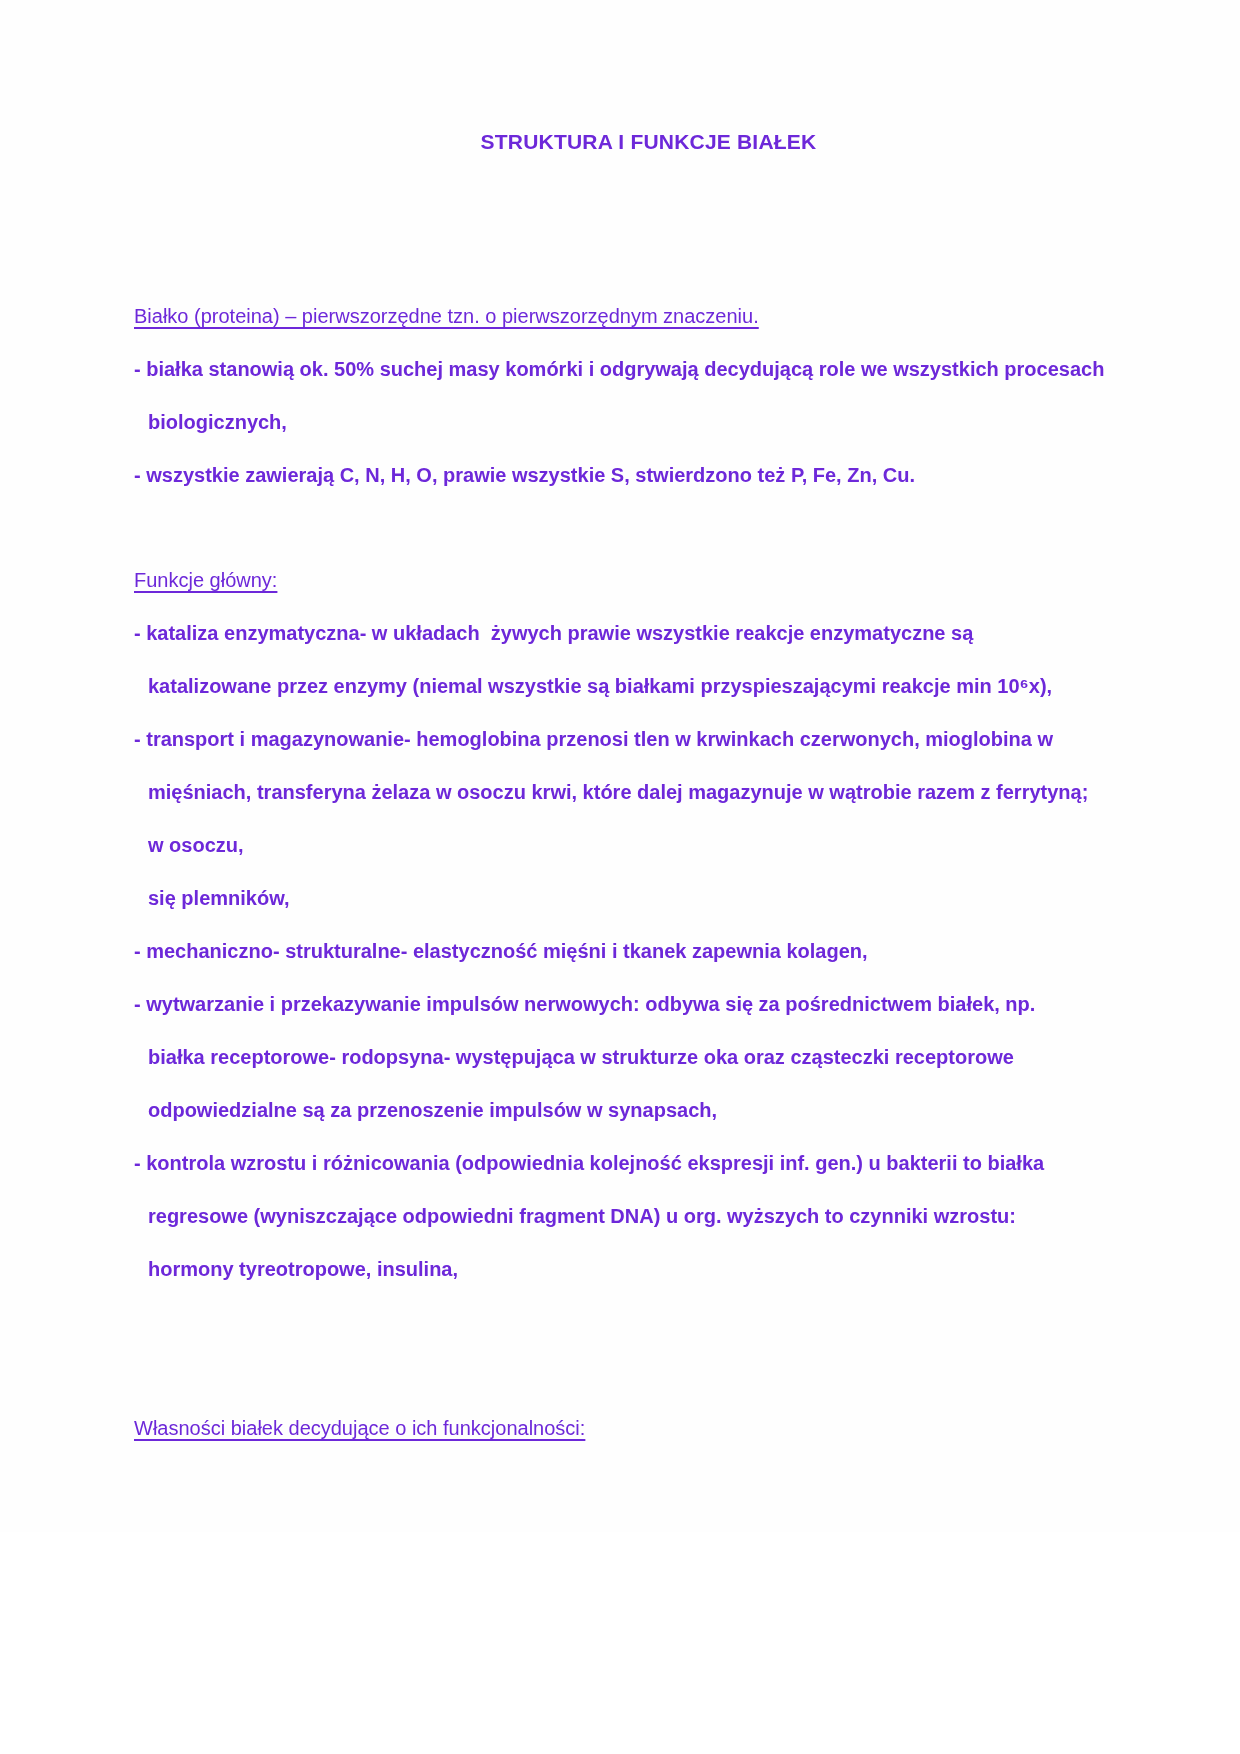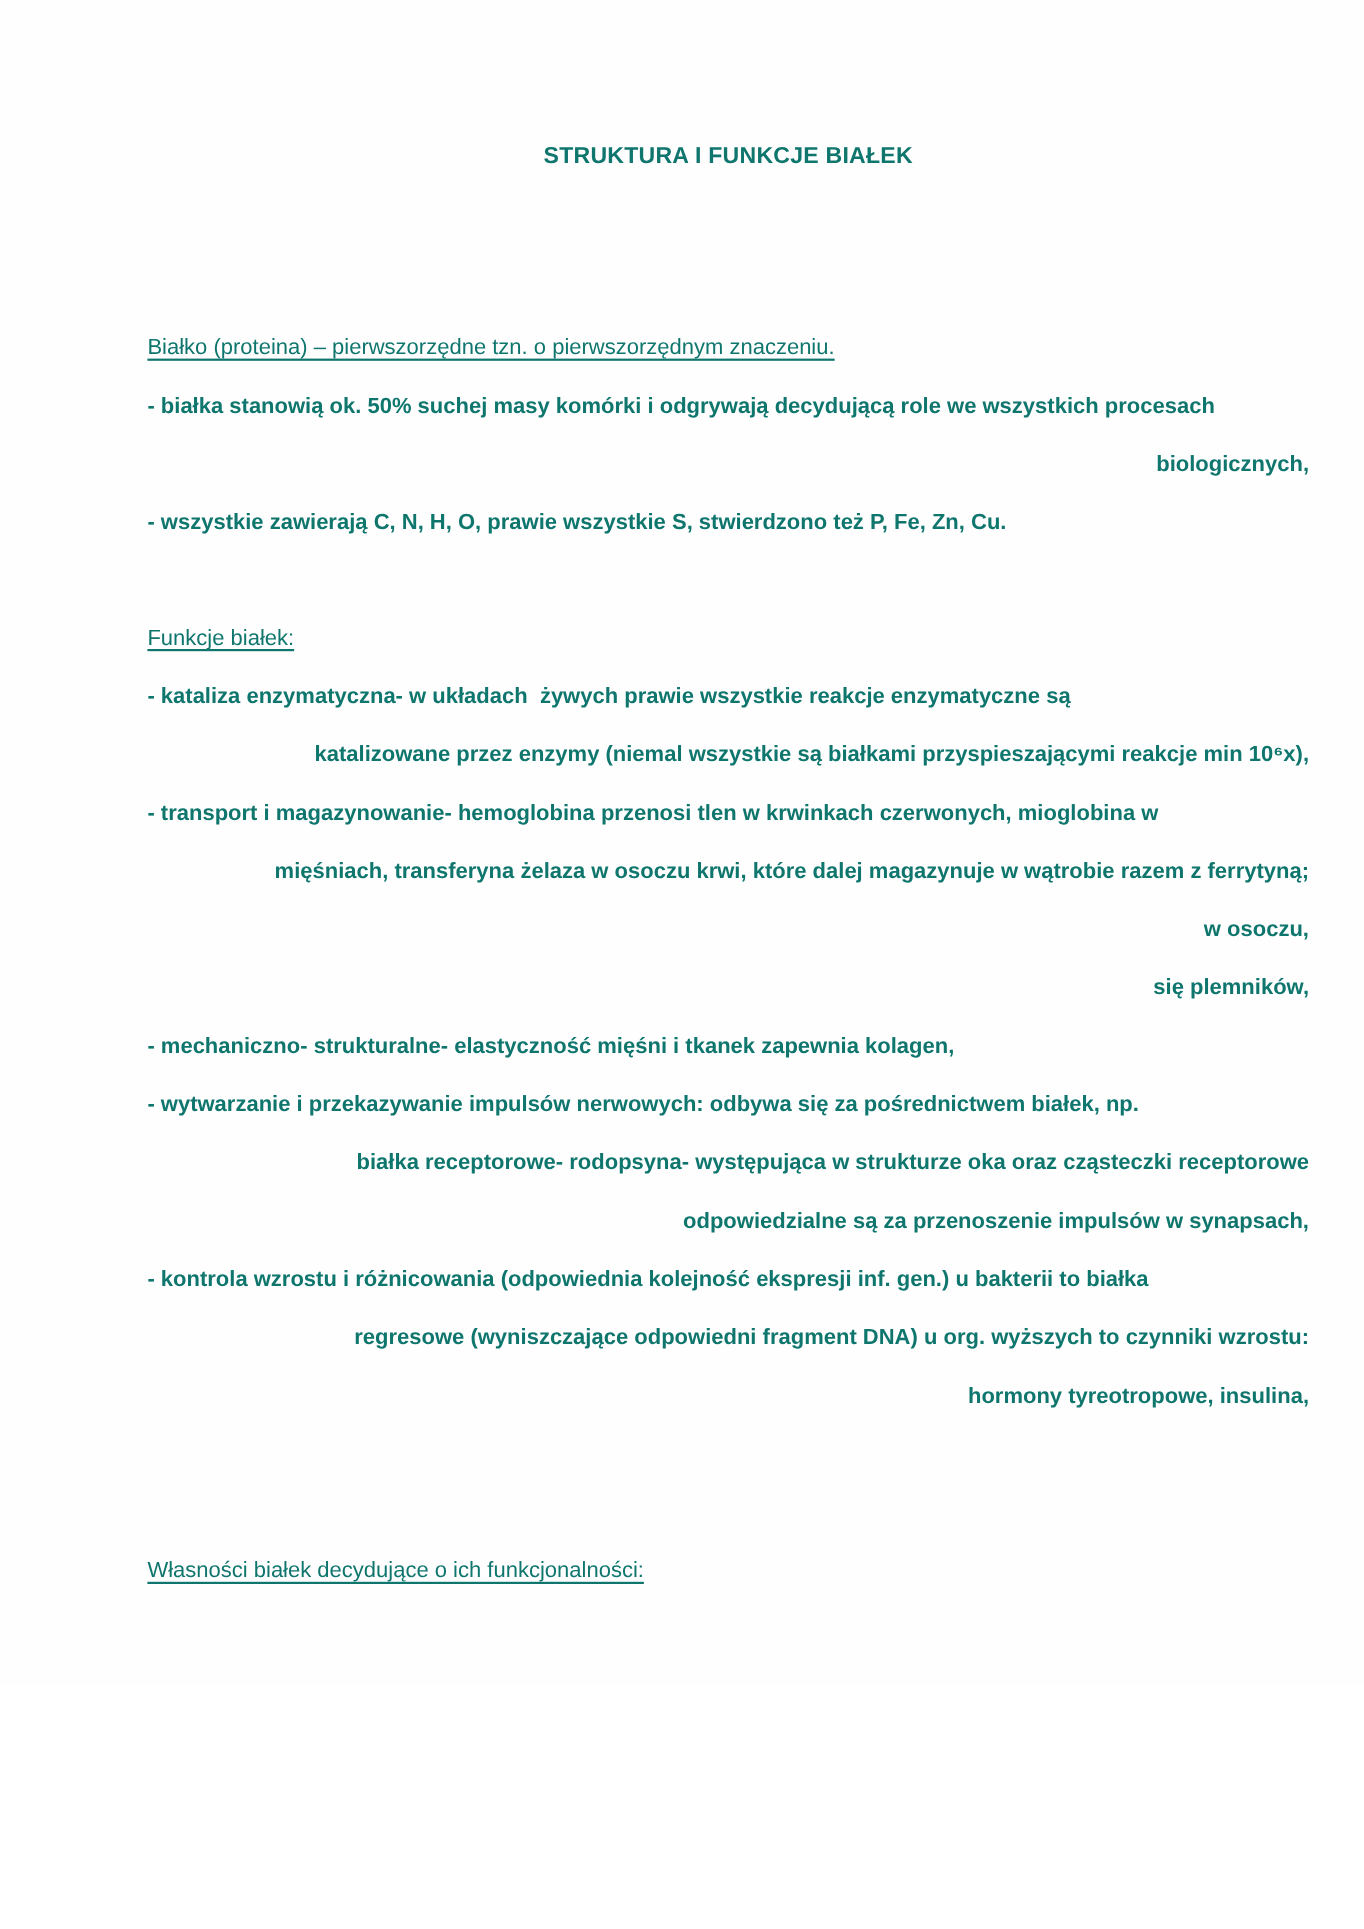--- a/index.html
+++ b/index.html
@@ -6,24 +6,24 @@
     margin: 0;
     padding: 0;
     background: #ffffff;
   }
   .page {
     position: relative;
     width: 1240px;
     height: 1532px;
     margin: 0 auto;
     background: #fefefe;
-    color: #0f766e;
+    color: #6d28d9;
     font-family: "Liberation Sans", "DejaVu Sans", sans-serif;
     box-sizing: border-box;
-    padding: 130px 50px 0 134px;
+    padding: 130px 77px 0 134px;
     overflow: hidden;
   }
   .doc-title {
     margin: 0;
     font-size: 21px;
     font-weight: bold;
     text-align: center;
     letter-spacing: 0.2px;
     white-space: pre;
   }
@@ -41,35 +41,35 @@
   .heading.intro-gap   { margin-top: 136px; }
   .heading.section-gap { margin-top: 52px; }
   .heading.big-gap     { margin-top: 106px; }
   .line {
     font-size: 20px;
     font-weight: bold;
     line-height: 53px;
     height: 53px;
     white-space: pre;
   }
-  .line.cont { padding-left: 14px; text-align: right; }
+  .line.cont { padding-left: 14px; }
 </style>
 </head>
 <body>
 
 <div class="page">
 
   <h1 class="doc-title">STRUKTURA I FUNKCJE BIAŁEK</h1>
 
   <p class="heading intro-gap">Białko (proteina) – pierwszorzędne tzn. o pierwszorzędnym znaczeniu.</p>
   <div class="line">- białka stanowią ok. 50% suchej masy komórki i odgrywają decydującą role we wszystkich procesach</div>
   <div class="line cont">biologicznych,</div>
   <div class="line">- wszystkie zawierają C, N, H, O, prawie wszystkie S, stwierdzono też P, Fe, Zn, Cu.</div>
 
-  <p class="heading section-gap">Funkcje białek:</p>
+  <p class="heading section-gap">Funkcje główny:</p>
   <div class="line">- kataliza enzymatyczna- w układach  żywych prawie wszystkie reakcje enzymatyczne są</div>
   <div class="line cont">katalizowane przez enzymy (niemal wszystkie są białkami przyspieszającymi reakcje min 10⁶x),</div>
   <div class="line">- transport i magazynowanie- hemoglobina przenosi tlen w krwinkach czerwonych, mioglobina w</div>
   <div class="line cont">mięśniach, transferyna żelaza w osoczu krwi, które dalej magazynuje w wątrobie razem z ferrytyną;</div>
   <div class="line cont">w osoczu,</div>
   <div class="line cont">się plemników,</div>
   <div class="line">- mechaniczno- strukturalne- elastyczność mięśni i tkanek zapewnia kolagen,</div>
   <div class="line">- wytwarzanie i przekazywanie impulsów nerwowych: odbywa się za pośrednictwem białek, np.</div>
   <div class="line cont">białka receptorowe- rodopsyna- występująca w strukturze oka oraz cząsteczki receptorowe</div>
   <div class="line cont">odpowiedzialne są za przenoszenie impulsów w synapsach,</div>

